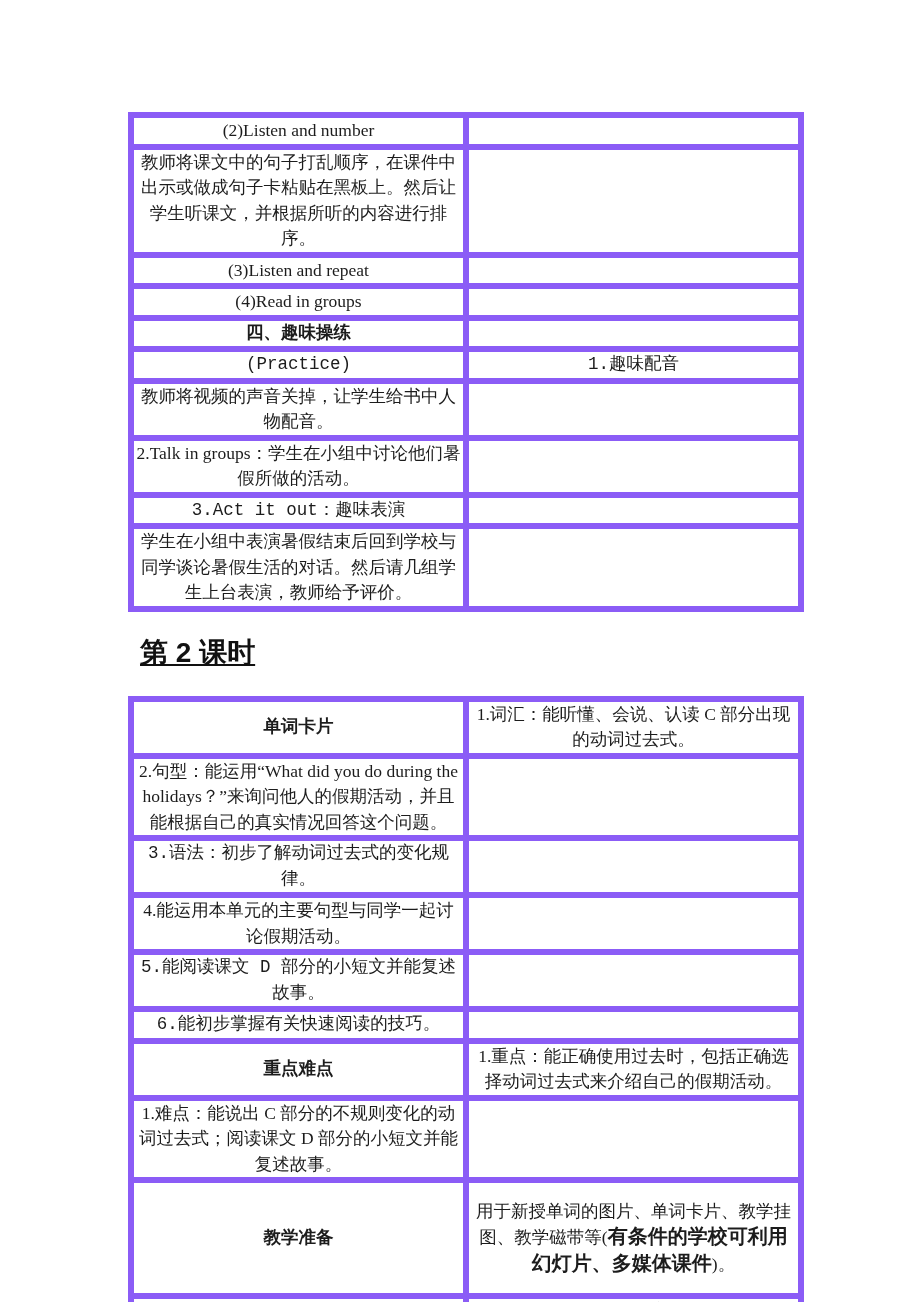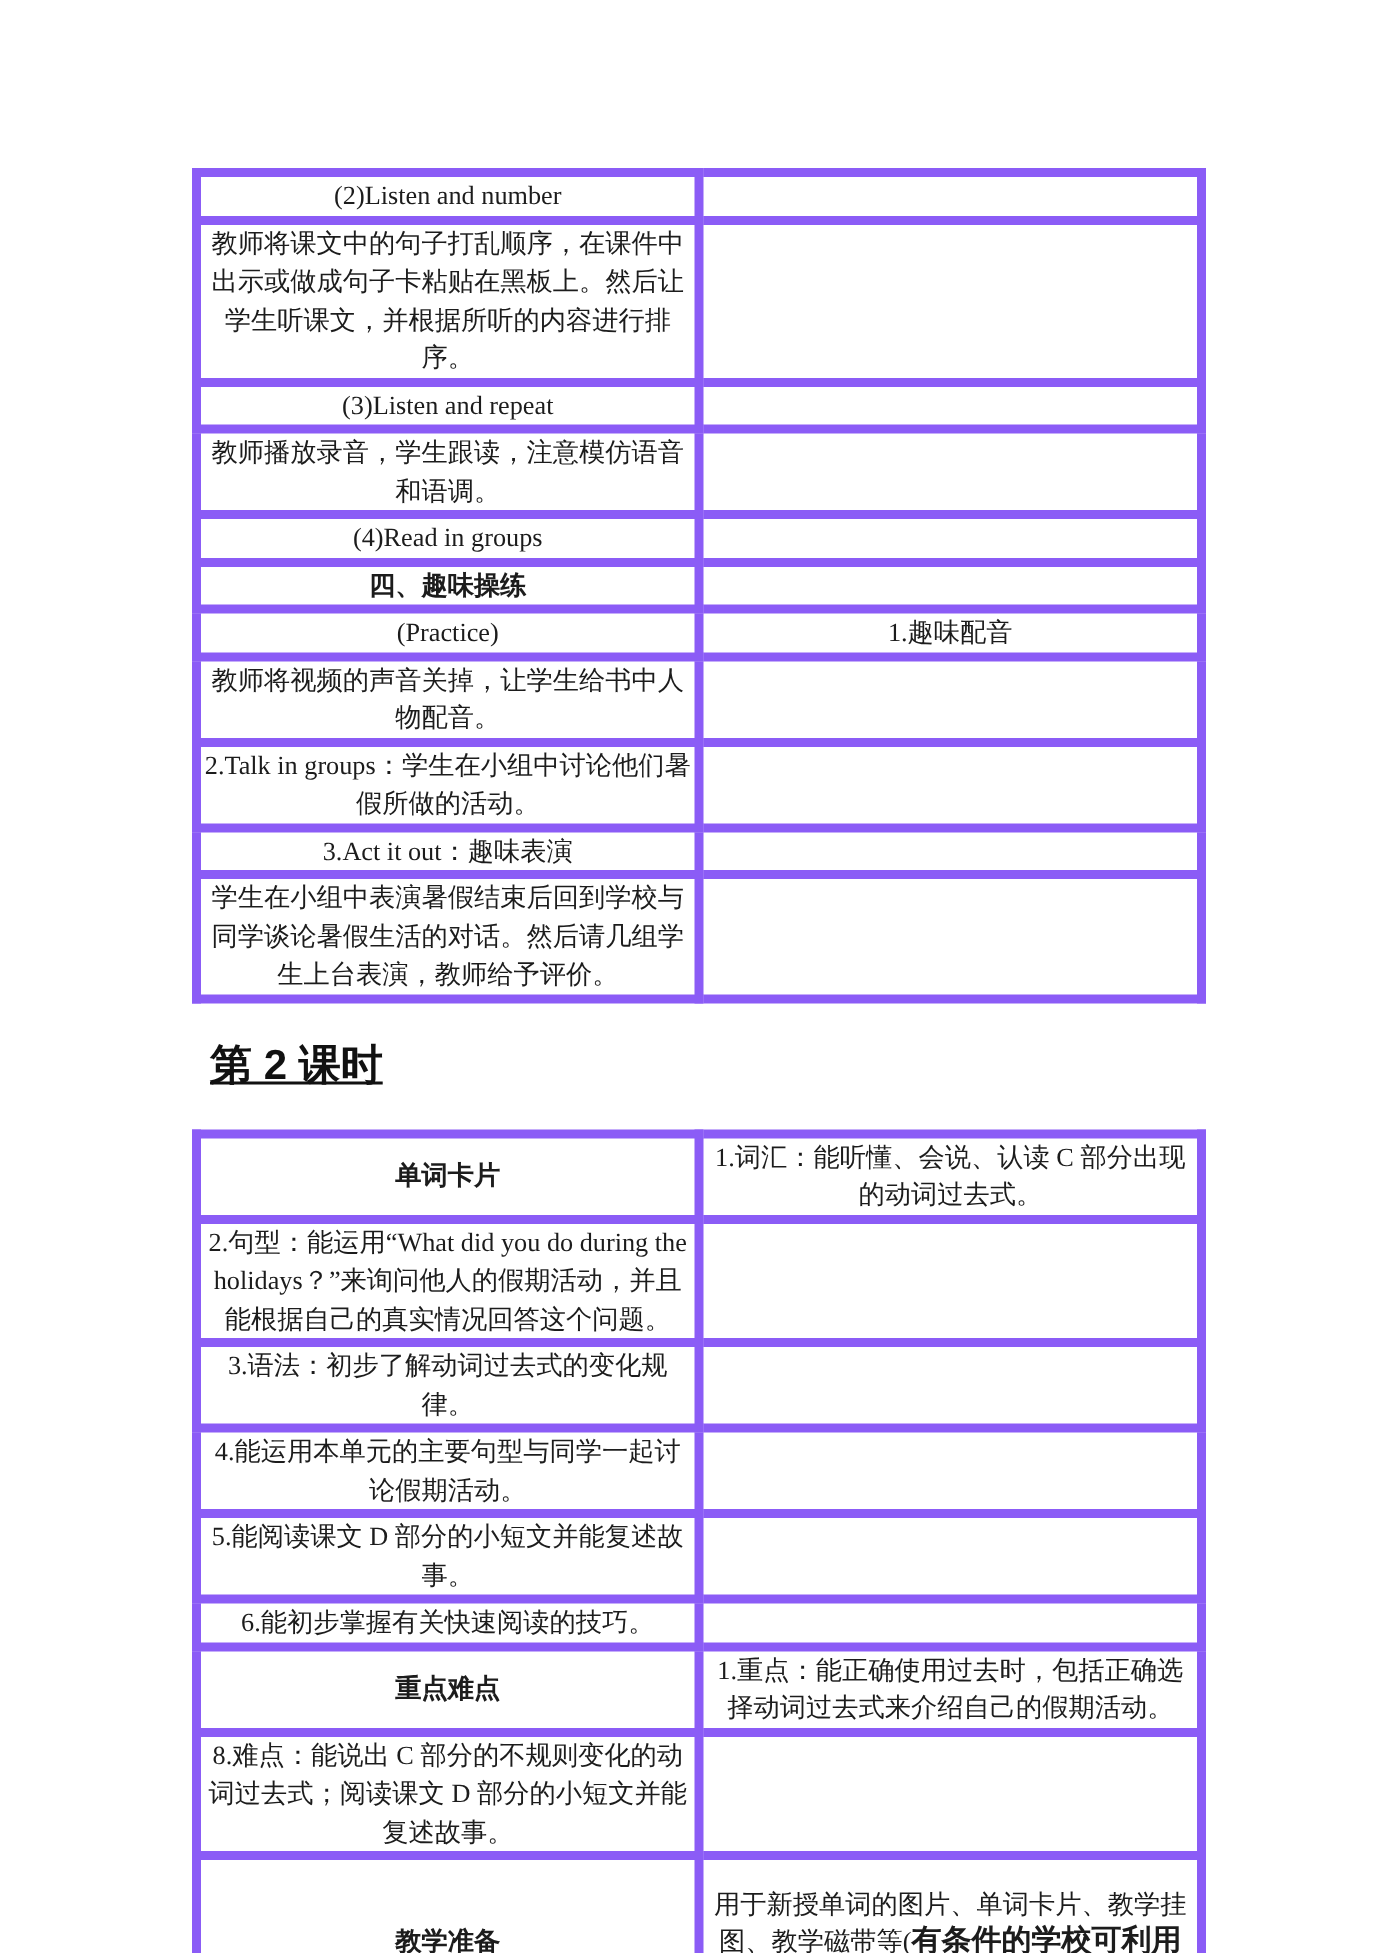--- a/index.html
+++ b/index.html
@@ -29,21 +29,21 @@
     border: 6px solid #8b5cf6;
     text-align: center;
     vertical-align: middle;
     font-size: 17.5px;
     line-height: 25.5px;
     padding: 0 2px;
     word-break: break-all;
   }
   
   tr.h-en td  { height: 21px; }
-  tr.h-1 td   { height: 24px; }
+  tr.h-1 td   { height: 24px; font-family: Liberation Mono, monospace; }
   tr.h-2 td   { height: 49px; }
   tr.h-3 td   { height: 75px; margin-left: 32px; }
   tr.h-prep td{ height: 110px; }
   tr.h-hdr td { height: 22px; }
   tr.h-last td{ height: 26px; }
   td.en { line-height: 21px; }
   td.b, span.bhei {
     font-weight: bold;
     font-family: "Liberation Sans", sans-serif;
     font-size: 20px;
@@ -75,24 +75,20 @@
       <tr class="h-en">
         <td class="en">(2)Listen and number</td>
         <td></td>
       </tr>
       <tr class="h-3">
         <td>教师将课文中的句子打乱顺序，在课件中出示或做成句子卡粘贴在黑板上。然后让学生听课文，并根据所听的内容进行排序。</td>
         <td></td>
       </tr>
       <tr class="h-en">
         <td class="en">(3)Listen and repeat</td>
-        <td></td>
-      </tr>
-      <tr class="h-2">
-        <td>教师播放录音，学生跟读，注意模仿语音和语调。</td>
         <td></td>
       </tr>
       <tr class="h-en">
         <td class="en">(4)Read in groups</td>
         <td></td>
       </tr>
       <tr class="h-1">
         <td class="b">四、趣味操练</td>
         <td></td>
       </tr>
@@ -149,21 +145,21 @@
       </tr>
       <tr class="h-1">
         <td>6.能初步掌握有关快速阅读的技巧。</td>
         <td></td>
       </tr>
       <tr class="h-2">
         <td class="b">重点难点</td>
         <td>1.重点：能正确使用过去时，包括正确选择动词过去式来介绍自己的假期活动。</td>
       </tr>
       <tr class="h-3">
-        <td>8.难点：能说出 C 部分的不规则变化的动词过去式；阅读课文 D 部分的小短文并能复述故事。</td>
+        <td>1.难点：能说出 C 部分的不规则变化的动词过去式；阅读课文 D 部分的小短文并能复述故事。</td>
         <td></td>
       </tr>
       <tr class="h-prep">
         <td class="b">教学准备</td>
         <td class="prep"><span>用于新授单词的图片、单词卡片、教学挂图、教学磁带等(</span><span class="bhei">有条件的学校可利用幻灯片、多媒体课件</span><span>)。</span></td>
       </tr>
       <tr class="h-hdr">
         <td class="b">教学步骤</td>
         <td class="b">教学内容</td>
       </tr>

